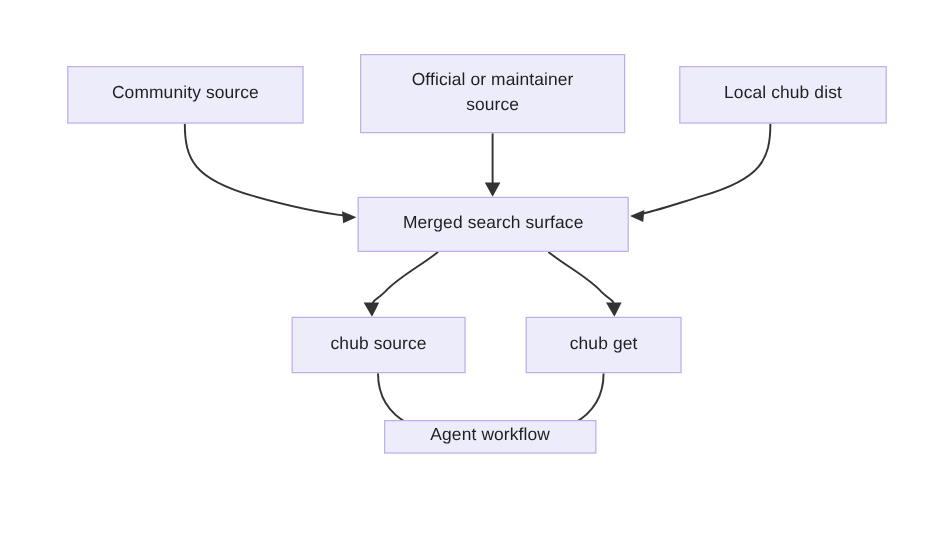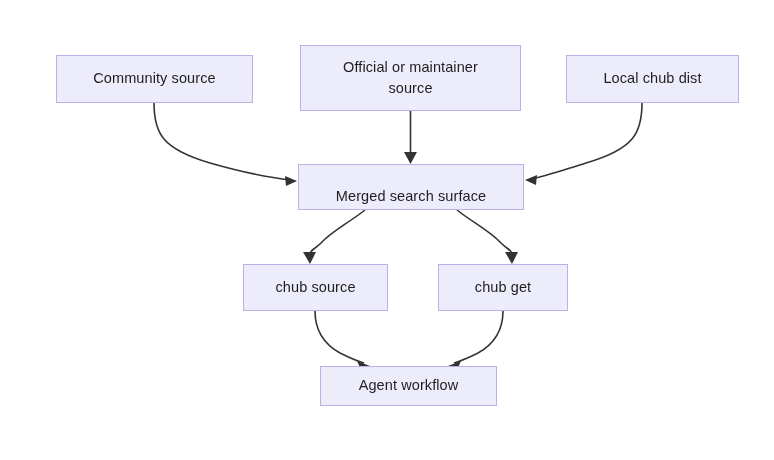--- a/index.html
+++ b/index.html
@@ -99,29 +99,29 @@
 
   <div class="node" style="left:290px; top:45px; width:221px; height:66px;">
     <span>Official or maintainer
 source</span>
   </div>
 
   <div class="node" style="left:556px; top:55px; width:173px; height:48px;">
     <span>Local chub dist</span>
   </div>
 
-  <div class="node" style="left:288px; top:164px; width:226px; height:46px;align-items:flex-end;">
+  <div class="node" style="left:288px; top:164px; width:226px; height:46px;">
     <span>Merged search surface</span>
   </div>
 
   <div class="node" style="left:233px; top:264px; width:145px; height:47px;">
     <span>chub source</span>
   </div>
 
   <div class="node" style="left:428px; top:264px; width:130px; height:47px;">
     <span>chub get</span>
   </div>
 
-  <div class="node" style="left:310px; top:366px; width:177px; height:40px;">
+  <div class="node" style="left:310px; top:350px; width:177px; height:28px;">
     <span>Agent workflow</span>
   </div>
 
 </div>
 
 </body></html>

